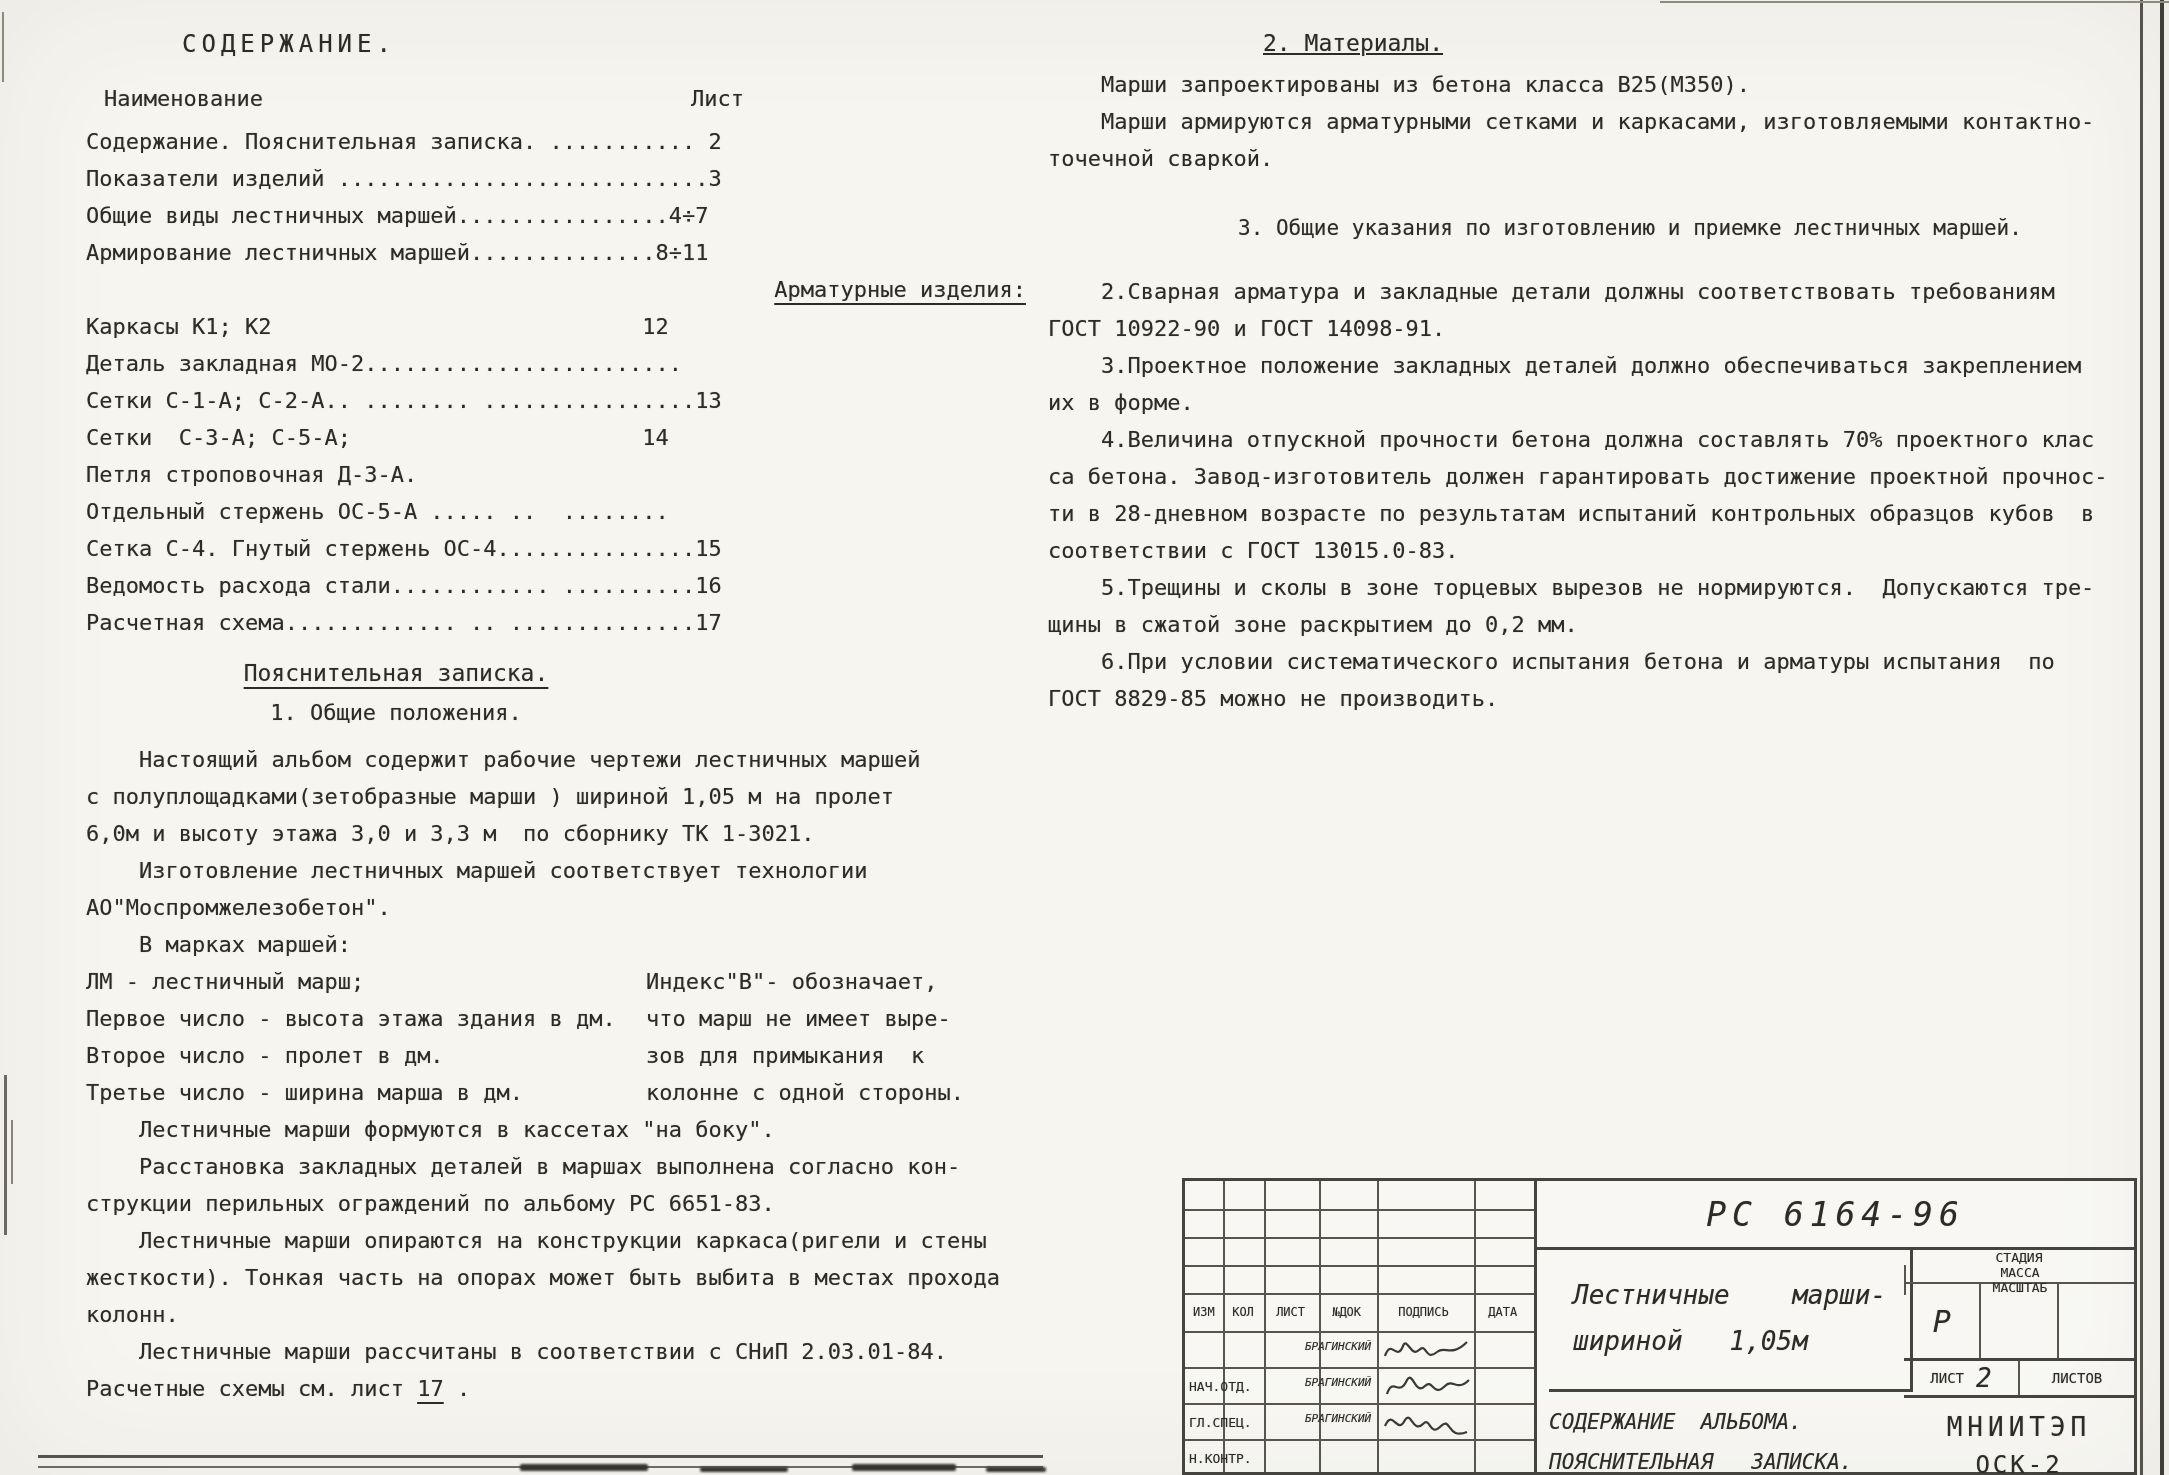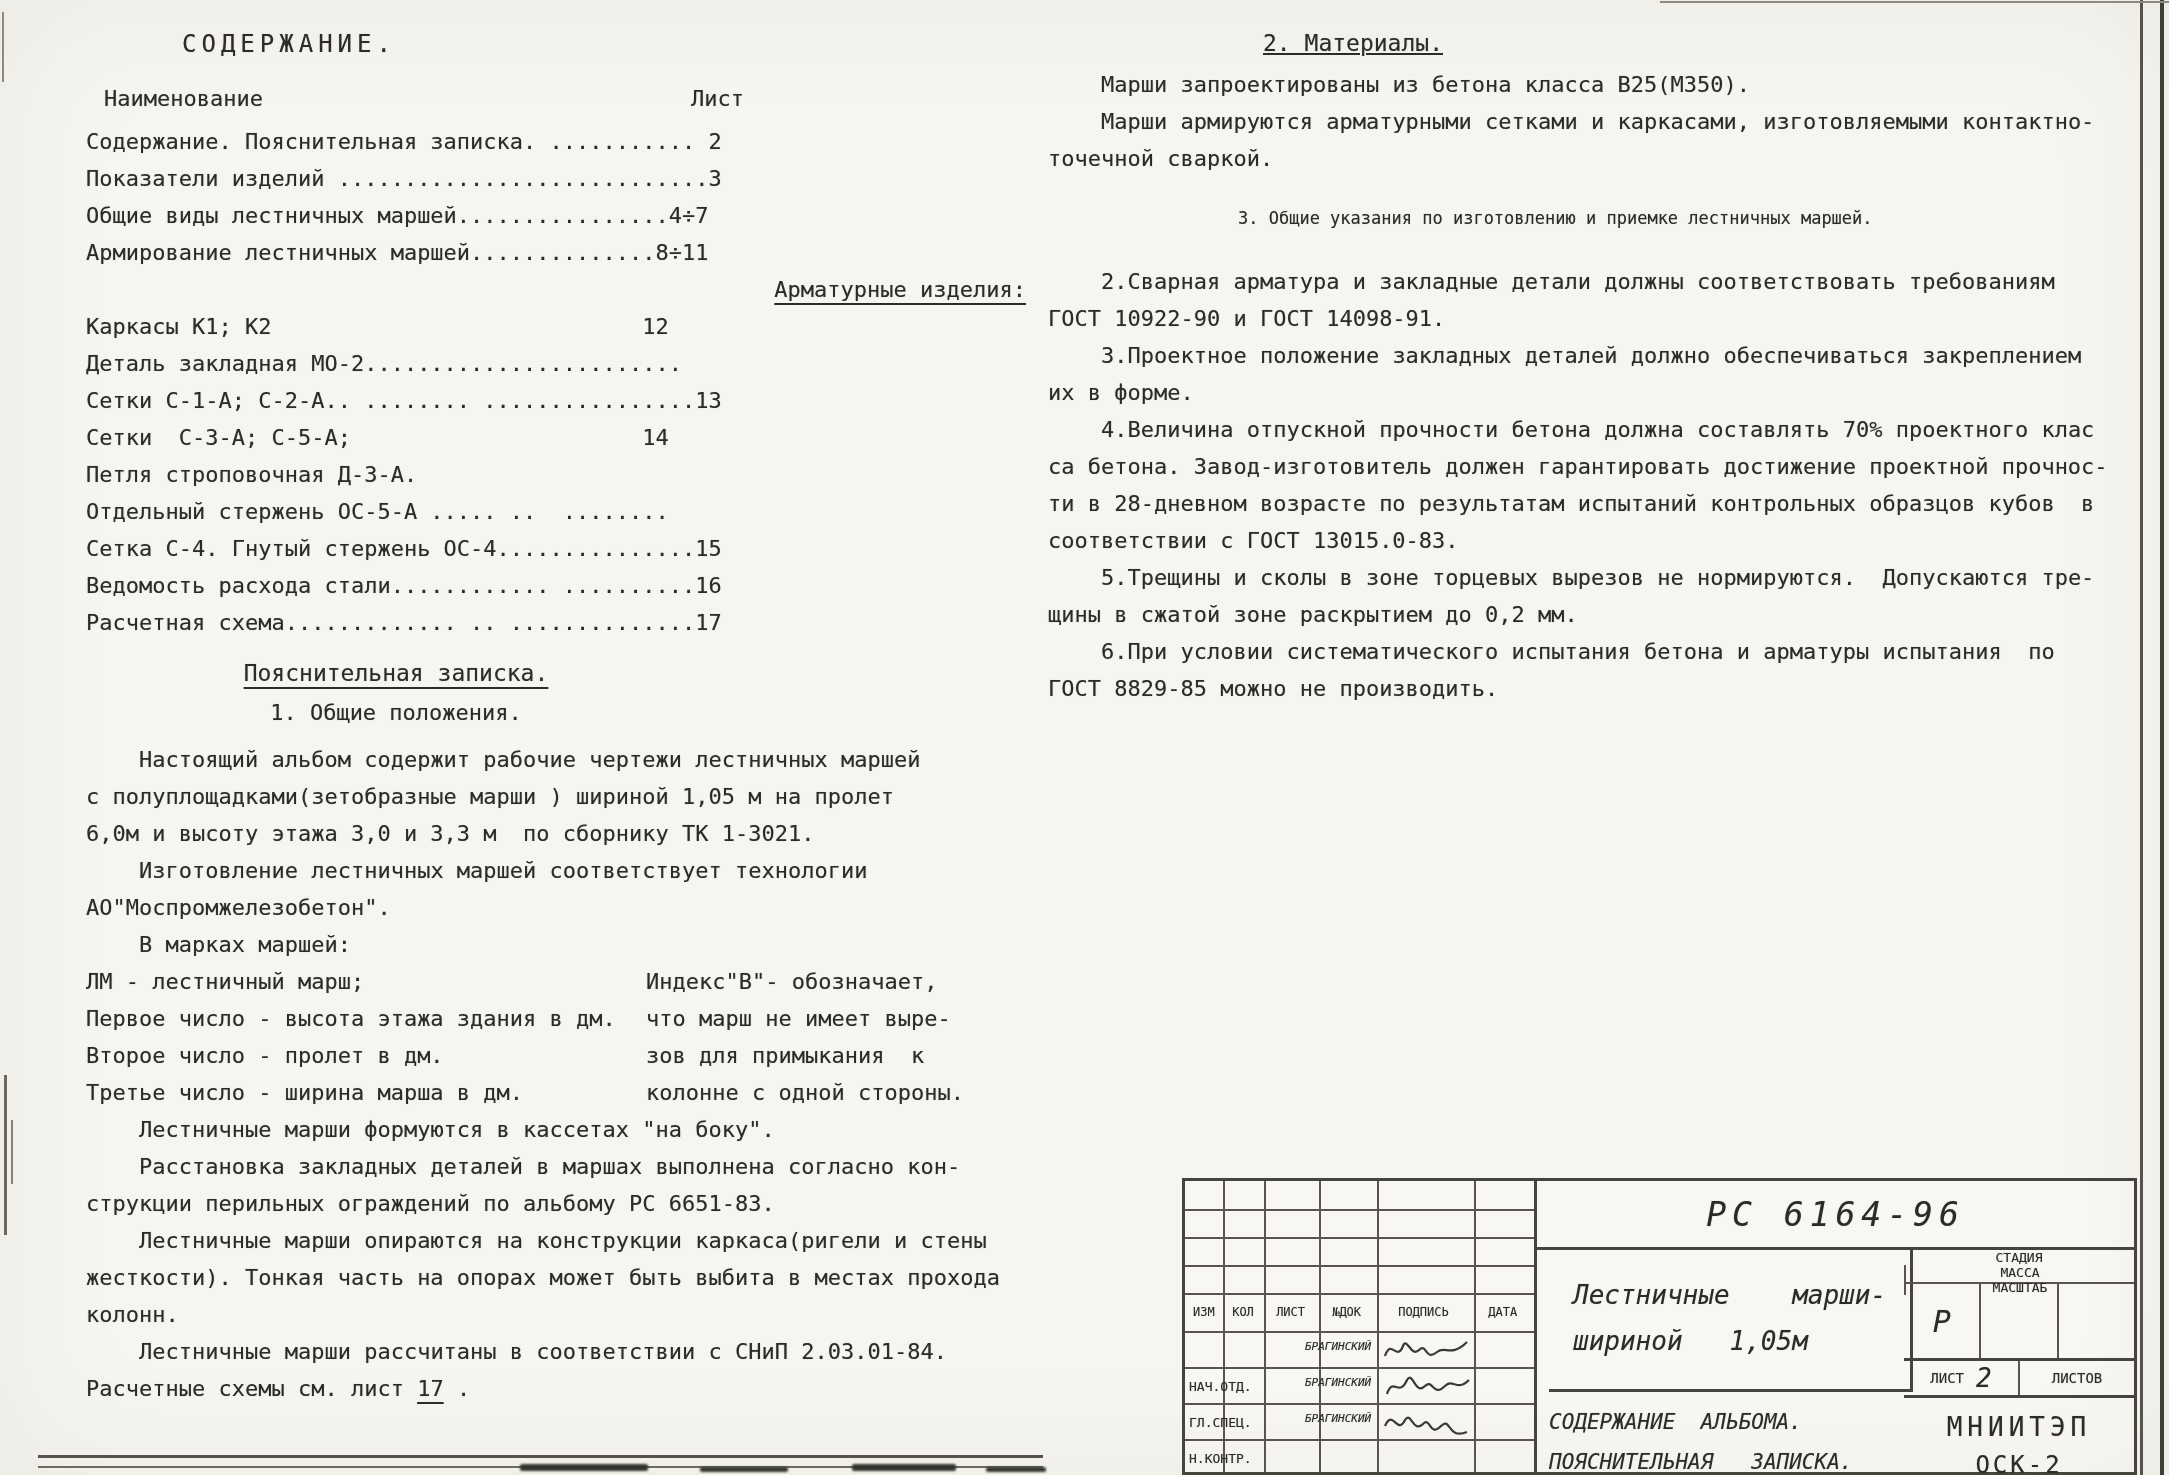--- a/index.html
+++ b/index.html
@@ -31,21 +31,21 @@
   .note-heading { width:620px; text-align:center; font-size:23px; line-height:40px; margin-top:12px; }
   .note-sub     { width:620px; text-align:center; font-size:22px; line-height:40px; margin-bottom:8px; }
 
   .def { display:flex; }
   .def-l { width:560px; }
   .def-r { flex:1; }
 
   
   .mat-heading { margin-left:215px; font-size:23px; line-height:38px;text-decoration:underline; }
   .mat-p1 { margin-top:4px; }
-  .gen-heading { margin:22px 0 26px 190px; font-size:17px; line-height:38px; }
+  .gen-heading { margin:32px 0 26px 190px; font-size:21px; line-height:38px; }
 
   
   .tb { position:absolute; left:1182px; top:1178px; width:955px; height:297px;
         border:3px solid #46443e; background:rgba(255,255,255,0.25); }
   .tb-left { position:absolute; left:0; top:0; width:352px; height:100%;
              border-right:3px solid #46443e; }
   .tb-left .v { position:absolute; top:0; width:2px; height:100%; background:#57554d; }
   .tb-left .h { position:absolute; left:0; width:100%; height:2px; background:#57554d; }
   .tb-revhead { position:absolute; left:0; top:112px; height:38px; width:100%; display:flex; }
   .tb-revhead span { display:flex; align-items:center; justify-content:center;

